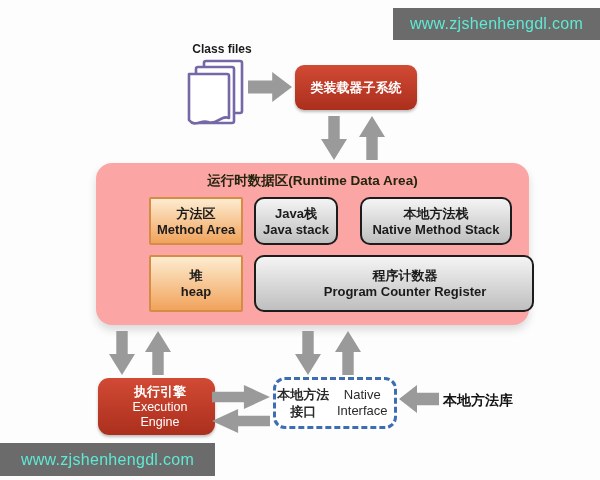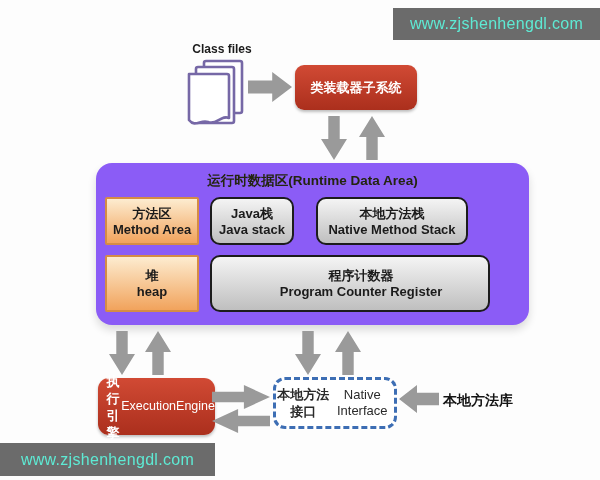--- a/index.html
+++ b/index.html
@@ -42,43 +42,43 @@
   .a-down-3{left:295px;top:331px;}
   .a-up-3{left:335px;top:331px;}
   .a-right-2{left:212px;top:385px;width:58px;height:24px;}
   .a-left-1{left:212px;top:409px;width:58px;height:24px;}
   .a-left-2{left:399px;top:385px;width:40px;height:28px;}
 
   
   .redbox{
     background:linear-gradient(#d14a34,#ab2f1d);
     border-radius:9px;color:#fff;text-align:center;
-    display:flex;flex-direction:row;align-items:center;justify-content:center;
+    display:flex;flex-direction:column;align-items:center;justify-content:center;
     box-shadow:0 2px 3px rgba(0,0,0,.25);
   }
   .loader{left:295px;top:65px;width:122px;height:45px;}
   .loader .zh{font-size:13px;font-weight:bold;line-height:17px;}
   .loader .en{font-size:13px;line-height:16px;}
   .engine{left:98px;top:378px;width:110px;height:57px;border-radius:11px;padding-left:7px;}
   .engine .zh{font-size:13px;font-weight:bold;line-height:17px;}
   .engine .en{font-size:12.5px;line-height:15px;}
 
   
   .runtime{
     left:96px;top:163px;width:433px;height:162px;
-    background:#8b5cf6;border-radius:16px;
+    background:#fca5a5;border-radius:16px;
     box-shadow:0 5px 8px rgba(0,0,0,.14);
   }
   .runtime-title{
     position:absolute;left:0;top:9px;width:100%;text-align:center;
     font-size:13.5px;font-weight:bold;color:#23250f;
   }
   .cell{
     position:absolute;display:flex;flex-direction:column;align-items:center;justify-content:center;
-    text-align:center;color:#1b1b1b;
+    text-align:center;color:#1b1b1b;margin-left:44px;
   }
   .cell .zh{font-size:13px;font-weight:bold;line-height:17px;}
   .cell .en{font-size:13px;font-weight:bold;line-height:16px;}
   .orange{
     background:linear-gradient(#fdecd0,#f1a35c);
     border:2px solid #d58c45;border-radius:2px;
   }
   .gray{
     background:linear-gradient(#f4f4f4,#bfbfbf);
     border:2px solid #1c1c1c;border-radius:10px;

